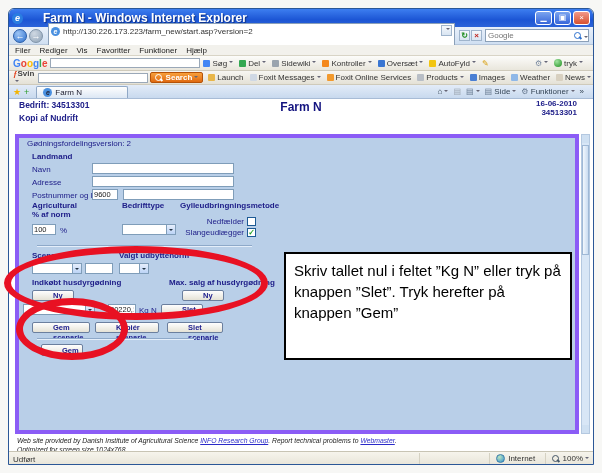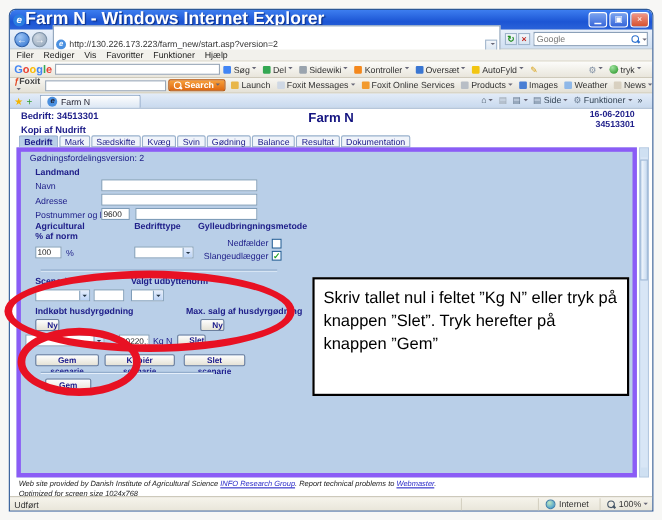--- a/index.html
+++ b/index.html
@@ -8,34 +8,34 @@
 
   
   .ie-window { position:absolute; left:8px; top:8px; width:586px; height:457px;
     border:1px solid #2b5797; border-radius:6px 6px 0 0; background:#ece9d8; overflow:hidden; }
 
   .titlebar { position:absolute; left:0; top:0; right:0; height:18px;
     background:linear-gradient(180deg,#3d7ef0,#1c55d4 60%,#2b63d9); display:flex; align-items:center; padding:0 3px;
     border-radius:5px 5px 0 0; }
   .ie-e { font-style:italic; font-weight:bold; color:#fff; background:#2a7de1; border-radius:50%;
     width:11px; height:11px; line-height:11px; text-align:center; font-size:9px; display:inline-block; }
-  .titlebar .t { color:#fff; font-size:16px; font-weight:bold; margin-left:0; flex:1;
+  .titlebar .t { color:#fff; font-size:12px; font-weight:bold; margin-left:20px; flex:1;
     text-shadow:1px 1px 1px #0b2f86; white-space:nowrap; overflow:hidden; }
   .winbtn { width:17px; height:14px; margin-left:2px; border:1px solid #fff; border-radius:3px;
     font-size:8px; line-height:12px; text-align:center; color:#fff;
     background:linear-gradient(#7ba4ef,#3766d9); }
   .winbtn.close { background:linear-gradient(#f1998a,#d6512f); }
 
   .addrbar { position:absolute; left:0; top:18px; right:0; height:18px;
     background:linear-gradient(#e9f0fa,#cfdff2); border-bottom:1px solid #b6c6da;
     display:flex; align-items:center; padding:0 4px; }
   .navcirc { width:14px; height:14px; border-radius:50%; color:#fff; font-size:9px; line-height:13px;
     text-align:center; margin-right:2px; background:radial-gradient(circle at 35% 30%,#9cc4f5,#2f72cf); border:1px solid #2a5da8; }
   .navcirc.fwd { background:radial-gradient(circle at 35% 30%,#cfd8e2,#8fa3b8); border-color:#7f93a8; }
-  .addrfield { flex:1; height:13px; background:#fff; border:1px solid #8ba0b8; display:flex; align-items:flex-start;
+  .addrfield { flex:1; height:13px; background:#fff; border:1px solid #8ba0b8; display:flex; align-items:flex-end;
     padding:12px 2px; margin:0 3px; }
   .addrfield .url { font-size:8px; color:#333; flex:1; white-space:nowrap; overflow:hidden; margin-left:3px; }
   .mini { width:11px; height:11px; font-size:8px; line-height:10px; text-align:center; color:#444;
     background:linear-gradient(#f4f7fb,#d9e5f2); border:1px solid #9fb4cc; margin-left:1px; }
   .mini.go { color:#1e8c1e; font-weight:bold; }
   .mini.stop { color:#c0231c; font-weight:bold; }
   .searchbox { width:104px; height:13px; background:#fff; border:1px solid #8ba0b8; display:flex; align-items:center; margin-left:3px; }
   .searchbox input { border:0; outline:0; flex:1; width:60px; font-size:8px; color:#555; padding:0 2px; }
   .mag { width:8px; height:8px; position:relative; display:inline-block; }
   .mag::before { content:""; position:absolute; left:0; top:0; width:5px; height:5px; border:1.5px solid #2f72cf; border-radius:50%; }
@@ -93,21 +93,21 @@
 
   .panel { position:absolute; left:6px; right:14px; top:35px; height:300px; background:#b9cfe8; border:4px solid #8b5cf6; }
   .lbl { position:absolute; font-size:8px; color:#20208a; white-space:nowrap; }
   .hdr { font-weight:bold; }
   .inp { position:absolute; height:11px; background:#fff; border:1px solid #7f9db9; font-size:7.5px; color:#222; padding:0 1px; }
   .sel { position:absolute; height:11px; background:#fff; border:1px solid #7f9db9; display:flex; overflow:hidden; }
   .sel .t { flex:1; font-size:7.5px; color:#222; padding:18px 1px; white-space:nowrap; overflow:hidden; line-height:9px; }
   .sel .a { width:9px; background:linear-gradient(#e6eefc,#bcd4f6); border-left:1px solid #7f9db9; position:relative; }
   .sel .a::after { content:""; position:absolute; left:2px; top:4px; border:2.5px solid transparent; border-top-color:#234; }
   .btn { position:absolute; height:11px; background:linear-gradient(#fefefe,#e5e2d6); border:1px solid #6b7f9e;
-    border-radius:2px; font-size:7.5px; font-weight:bold; color:#1a1a8c; text-align:center; line-height:9px; padding:0 10px; }
+    border-radius:2px; font-size:7.5px; font-weight:bold; color:#1a1a8c; text-align:center; line-height:9px; padding:0 20px; }
   .cb { position:absolute; width:9px; height:9px; background:#fff; border:1px solid #1d5a94; font-size:8px;
     line-height:8px; text-align:center; color:#21a121; font-weight:bold; }
   .hrline { position:absolute; height:1px; background:#8ea9c9; box-shadow:0 1px 0 #e4eefa; }
 
   .footer { position:absolute; left:8px; top:337px; font-size:6.8px; font-style:italic; color:#222; line-height:9px; }
   .footer a { color:#2a2ac8; text-decoration:underline; }
 
   .vscroll { position:absolute; right:3px; top:35px; width:9px; height:300px; background:#d8e6f6; border:1px solid #b4c8e0; }
   .vthumb { position:absolute; left:0; top:10px; width:7px; height:110px; background:linear-gradient(90deg,#f2f7fd,#cadcf1); border:1px solid #9fb8d6; }
   .varr { position:absolute; left:0; width:7px; height:8px; background:#cfe0f2; }
@@ -202,21 +202,21 @@
       <span class="titem dd">
           <span style="color:#7a8aa0">⚙</span>
         </span>
       <span class="titem dd">
           <span class="orb"></span>
           <span>tryk</span>
         </span>
     </div>
 
     <div class="fbar">
-      <span class="flogo dd"><b>ƒ</b><span>Foxit</span></span>
+      <span class="flogo dd"><b>ƒ</b><span>Svin</span></span>
       <input class="fin" style="">
       <span class="fsearch dd"><span class="mag"></span>&nbsp;<span>Search</span></span>
       <span class="titem">
           <span class="ic" style="background:#e8b64a"></span>
           <span>Launch</span>
         </span>
       <span class="titem dd">
           <span class="ic" style="background:#cfd8e4"></span>
           <span>Foxit Messages</span>
         </span>
@@ -267,31 +267,20 @@
     </div>
 
     <div class="viewport">
       <div class="pagehead">
         <span class="ph-left navy">Bedrift: 34513301</span>
         <span class="ph-title">Farm N</span>
         <span class="ph-right navy"><span>16-06-2010</span><br><span>34513301</span></span>
       </div>
       <span class="subtitle navy">Kopi af Nudrift</span>
 
-      <div class="apptabs">
-        <span class="apptab active">Bedrift</span>
-        <span class="apptab">Mark</span>
-        <span class="apptab">Sædskifte</span>
-        <span class="apptab">Kvæg</span>
-        <span class="apptab">Svin</span>
-        <span class="apptab">Gødning</span>
-        <span class="apptab">Balance</span>
-        <span class="apptab">Resultat</span>
-        <span class="apptab">Dokumentation</span>
-      </div>
 
       <div class="panel">
         <span class="lbl" style="left:8px;top:1px">Gødningsfordelingsversion: 2</span>
 
         <span class="lbl hdr" style="left:13px;top:14px">Landmand</span>
         <span class="lbl" style="left:13px;top:27px">Navn</span>
         <input class="inp" style="left: 73px; top: 25px; width: 142px;" value="">
         <span class="lbl" style="left:13px;top:40px">Adresse</span>
         <input class="inp" style="left: 73px; top: 38px; width: 142px;" value="">
         <span class="lbl" style="left:13px;top:53px">Postnummer og by</span>

